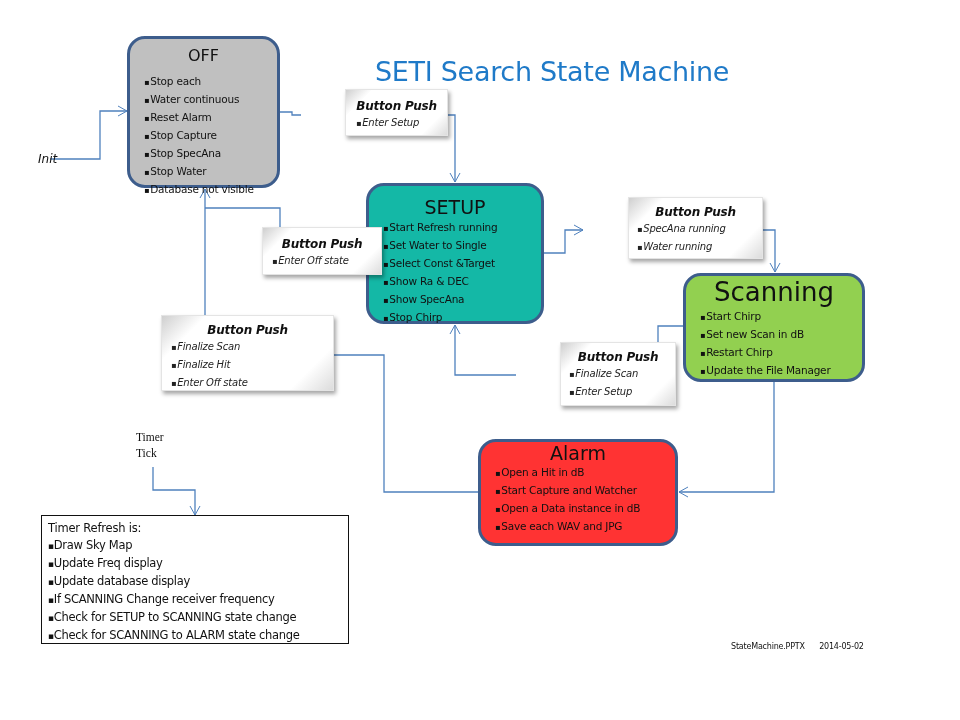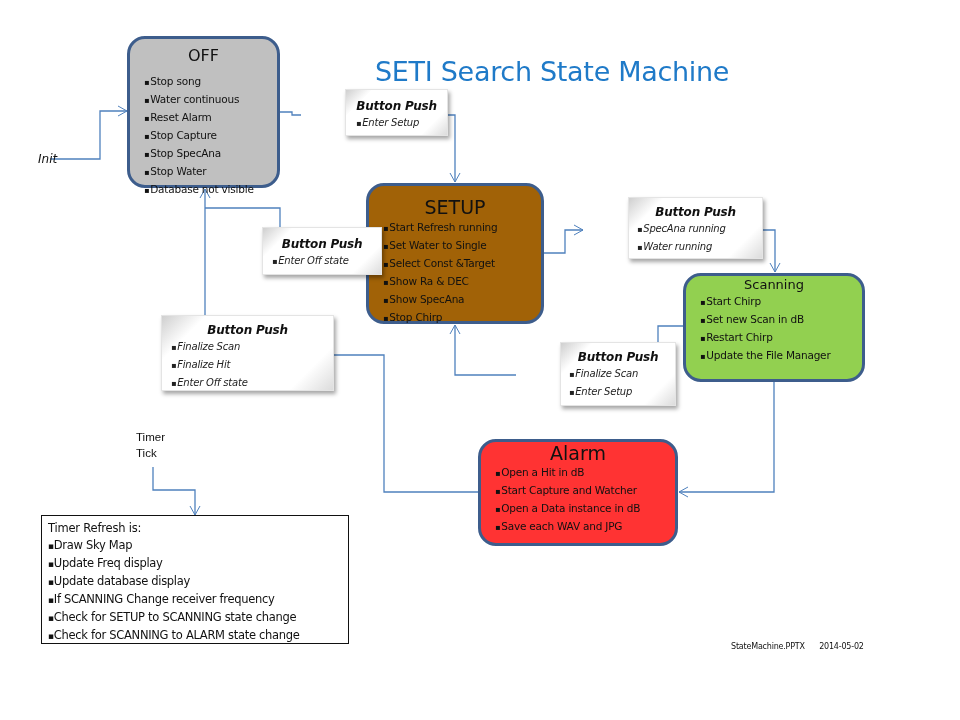--- a/index.html
+++ b/index.html
@@ -6,45 +6,45 @@
   body { width:960px; height:720px; position:relative; overflow:hidden; font-family:"Liberation Sans", "DejaVu Sans", sans-serif; }
   .title { position:absolute; left:375px; top:56px; font-size:27px; color:#1f7ac8; font-family:"DejaVu Sans", sans-serif; letter-spacing:-0.3px; }
   svg.connectors { position:absolute; left:0; top:0; width:960px; height:720px; pointer-events:none; }
   .state { position:absolute; border:3px solid #3d5d8c; border-radius:18px; box-sizing:border-box; }
   .state .st-title { text-align:center; color:#111; font-family:"DejaVu Sans", sans-serif; }
   .state ul { list-style:none; margin:0; padding:0 0 0 14px; }
   .state li { font-size:10.5px; line-height:16px; color:#111; font-family:"DejaVu Sans", sans-serif; letter-spacing:-0.2px; }
   .state li::before { content:"\25AA"; font-size:8px; margin-right:1px; }
   .off { left:127px; top:36px; width:153px; height:152px; background:#c0c0c0; }
   .off .st-title { font-size:16px; margin-top:7px; margin-bottom:8px; }
-  .setup { left:366px; top:183px; width:178px; height:141px; background:#a16207; }
+  .setup { left:366px; top:183px; width:178px; height:141px; background:#14b8a6; }
   .setup .st-title { font-size:19px; margin-top:10px; margin-bottom:1px; }
   .scanning { left:683px; top:273px; width:182px; height:109px; background:#92d050; }
-  .scanning .st-title { font-size:13px; margin-top:1px; margin-bottom:1px; }
+  .scanning .st-title { font-size:26px; margin-top:1px; margin-bottom:1px; }
   .alarm { left:478px; top:439px; width:200px; height:107px; background:#ff3333; }
   .alarm .st-title { font-size:19px; margin-top:0px; margin-bottom:0px; }
   .transition { position:absolute; box-sizing:border-box; background:linear-gradient(135deg, #cfcfcf 0%, #ffffff 18%, #ffffff 82%, #dcdcdc 100%); box-shadow:2px 3px 4px rgba(0,0,0,0.35); border:1px solid #e4e4e4;margin-left:44px; }
   .transition .tr-title { text-align:center; font-weight:bold; font-style:italic; font-size:12px; font-family:"DejaVu Sans", sans-serif; color:#111; margin-top:7px; letter-spacing:-0.2px; }
   .transition ul { list-style:none; margin:1px 0 0 0; padding:0 0 0 10px; }
   .transition li { font-style:italic; font-size:10px; line-height:17px; font-family:"DejaVu Sans", sans-serif; color:#222; letter-spacing:-0.2px; }
   .transition li::before { content:"\25AA"; font-style:normal; font-size:8px; margin-right:1px; }
   .tp1 { left:301px; top:89px; width:103px; height:47px; }
   .tp1 .tr-title { margin-top:9px; }
   .tp2 { left:584px; top:197px; width:135px; height:62px; }
   .tp2 ul { padding-left:8px; }
   .tp3 { left:218px; top:227px; width:120px; height:48px; }
   .tp3 .tr-title { margin-top:9px; }
   .tp3 ul { padding-left:9px; }
   .tp4 { left:117px; top:315px; width:173px; height:76px; }
   .tp4 ul { padding-left:9px; }
   .tp5 { left:516px; top:342px; width:116px; height:64px; }
   .tp5 .tr-title { margin-top:7px; }
   .tp5 ul { padding-left:8px; }
   .init-label { position:absolute; left:38px; top:152px; font-size:12px; font-style:italic; font-family:"DejaVu Sans", sans-serif; color:#111; }
-  .timer-label { position:absolute; left:136px; top:429px; font-size:11.5px; line-height:16px; font-family:Liberation Sans, sans-serif; color:#111; }
+  .timer-label { position:absolute; left:136px; top:429px; font-size:11.5px; line-height:16px; font-family:Liberation Serif, serif; color:#111; }
   .timer-box { position:absolute; left:41px; top:515px; width:308px; height:129px; border:1px solid #111; box-sizing:border-box; padding:4px 16px 0 6px; }
   .timer-box .tb-title { font-size:11.5px; line-height:17px; font-family:"DejaVu Sans", sans-serif; color:#111; letter-spacing:-0.2px; }
   .timer-box ul { list-style:none; margin:0; padding:0; }
   .timer-box li { font-size:11.5px; line-height:17px; font-family:"DejaVu Sans", sans-serif; color:#111; letter-spacing:-0.3px; }
   .timer-box li::before { content:"\25AA"; font-size:9px; }
   .footer { position:absolute; left:731px; top:642px; font-size:8px; font-family:"DejaVu Sans", sans-serif; color:#111; letter-spacing:-0.2px; }
   .footer span { margin-right:12px; }
 </style>
 </head>
 <body>
@@ -85,21 +85,21 @@
   </g>
 </svg>
 
 <div class="title">SETI Search State Machine</div>
 
 <div class="init-label">Init</div>
 
 <div class="state off">
   <div class="st-title">OFF</div>
   <ul>
-    <li>Stop song</li>
+    <li>Stop each</li>
     <li>Water continuous</li>
     <li>Reset Alarm</li>
     <li>Stop Capture</li>
     <li>Stop SpecAna</li>
     <li>Stop Water</li>
     <li>Database not visible</li>
   </ul>
 </div>
 
 <div class="state setup">

